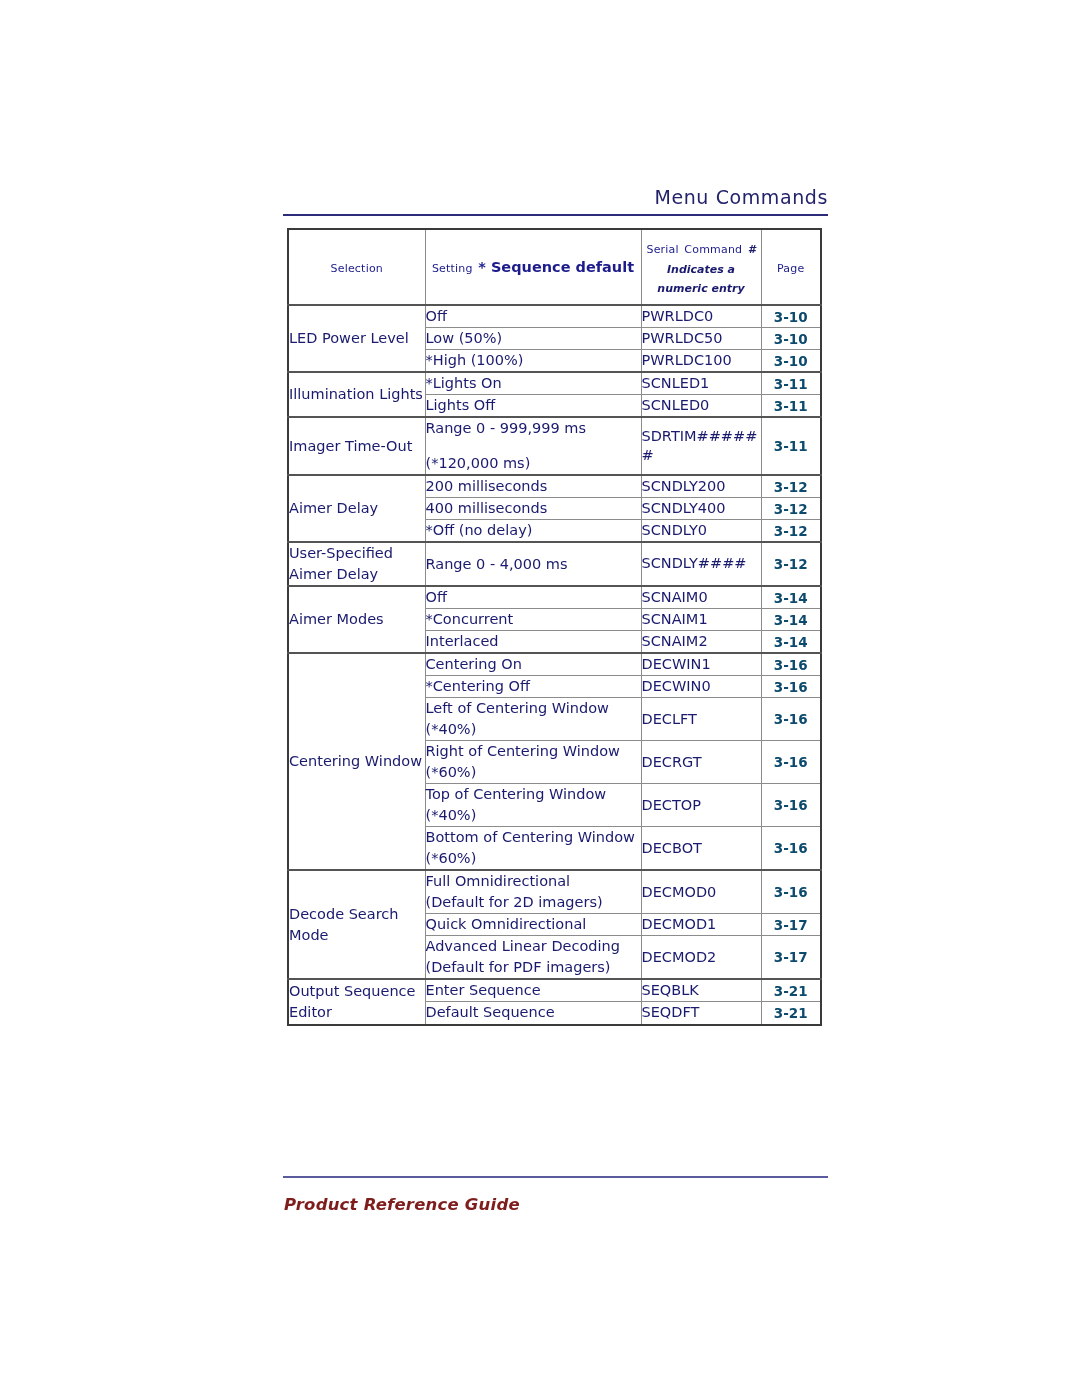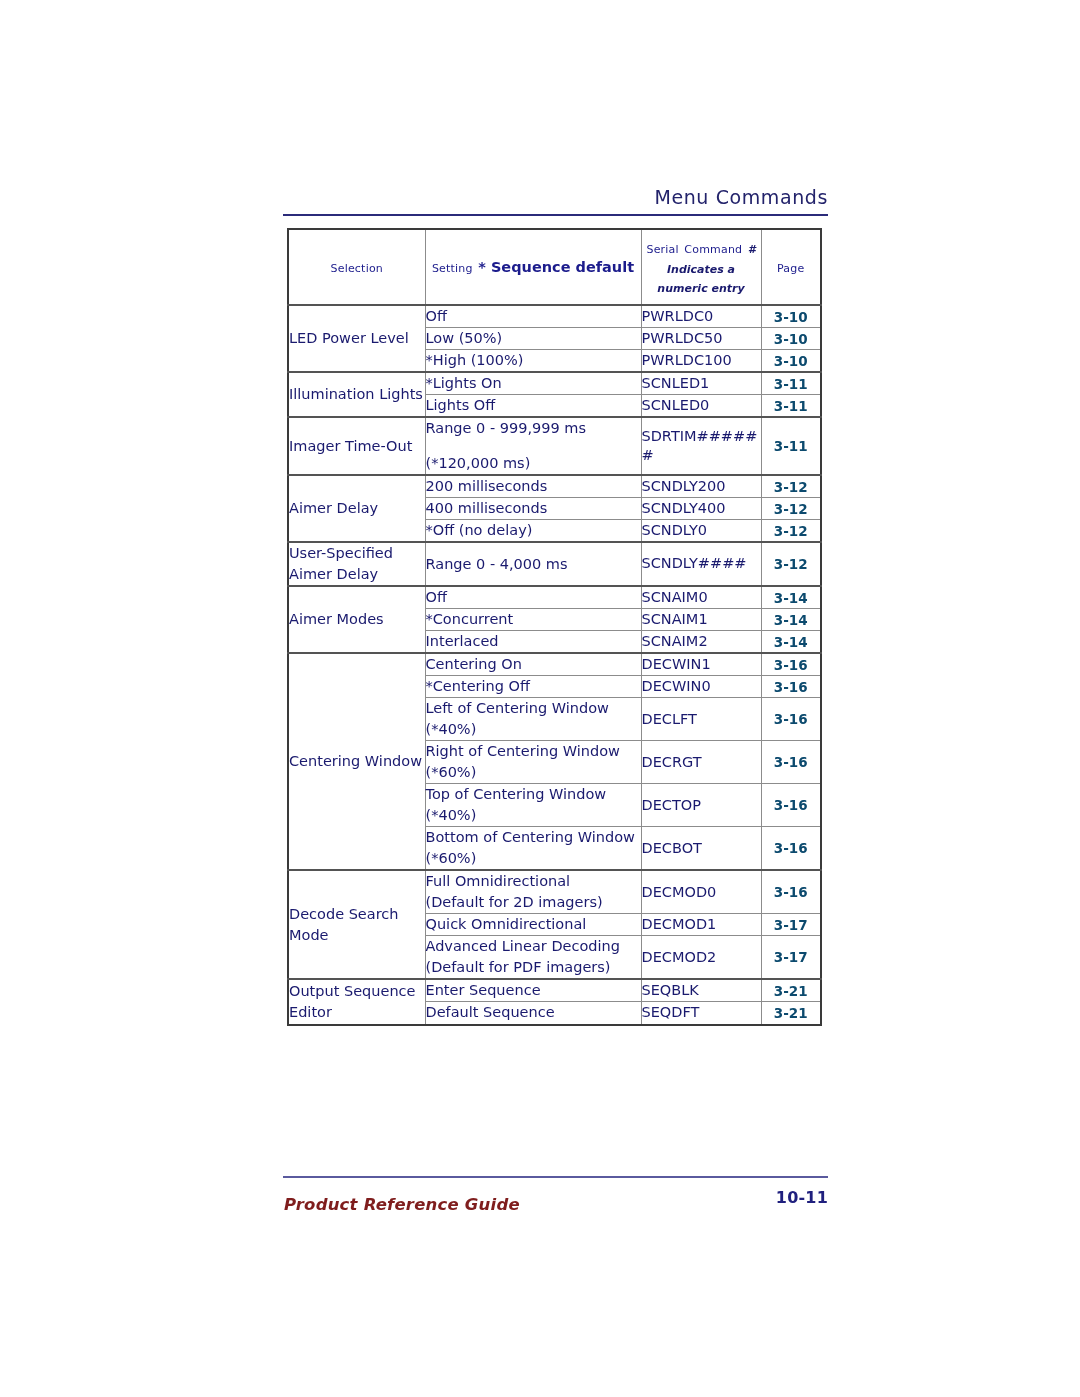--- a/index.html
+++ b/index.html
@@ -365,15 +365,14 @@
             <td class="c-setting"><span>Default Sequence</span></td>
             <td class="c-command"><span>SEQDFT</span></td>
             <td class="c-page"><a class="pglink" href="#">3-21</a></td>
           </tr>
         </tbody>
     </table>
   </div>
 
   <div class="foot-rule"></div>
   <div class="foot-left">Product Reference Guide</div>
-  <div class="foot-right">10-11</div>
 
 </div>
 
 </body></html>

